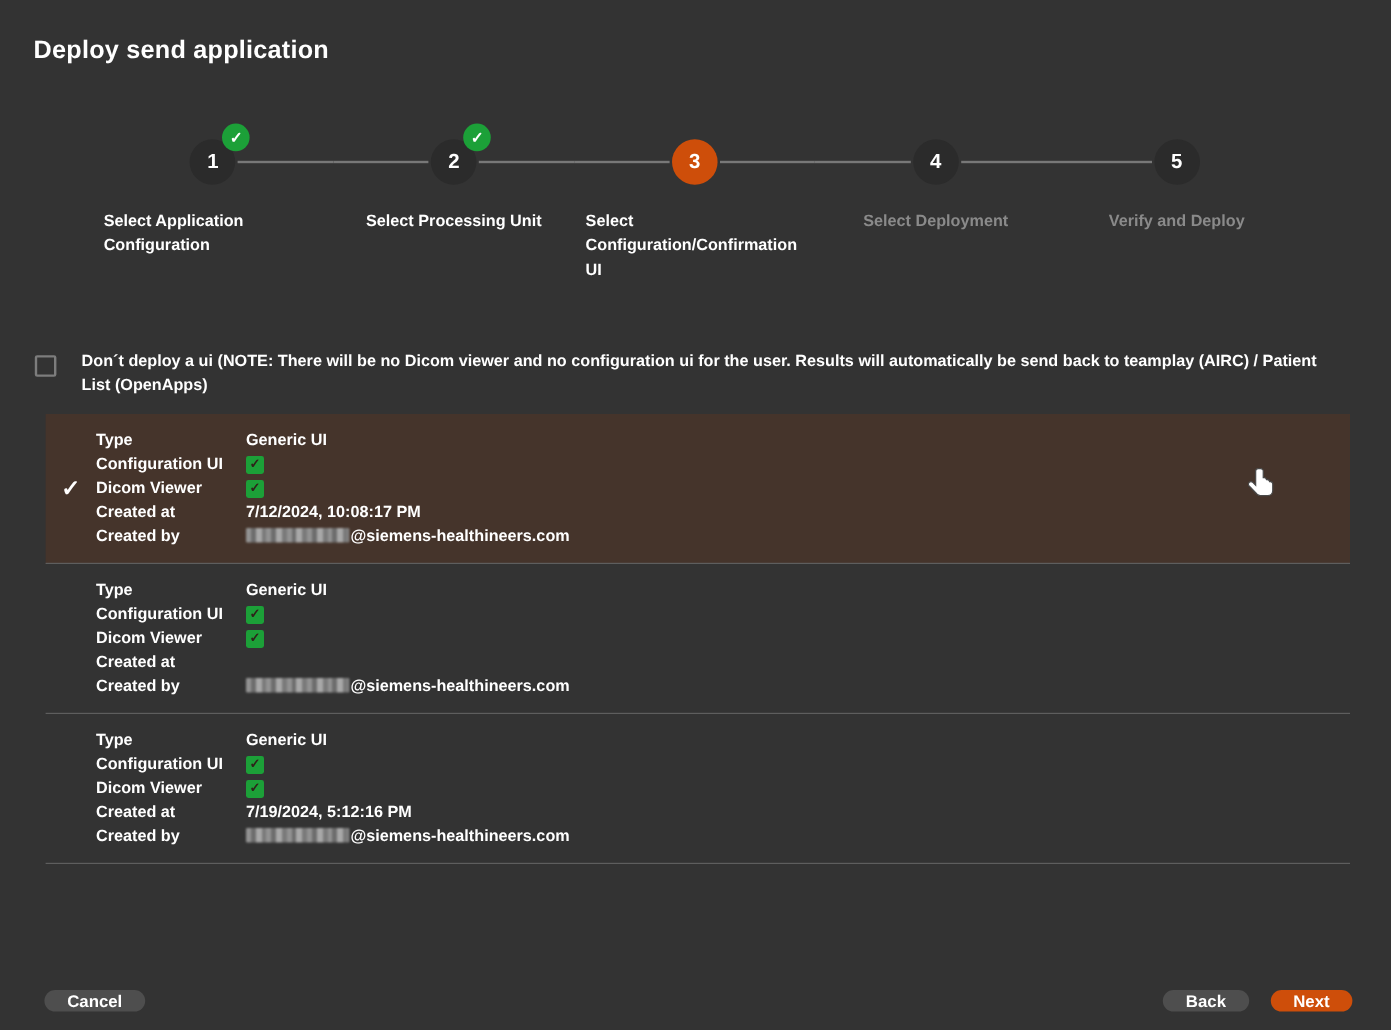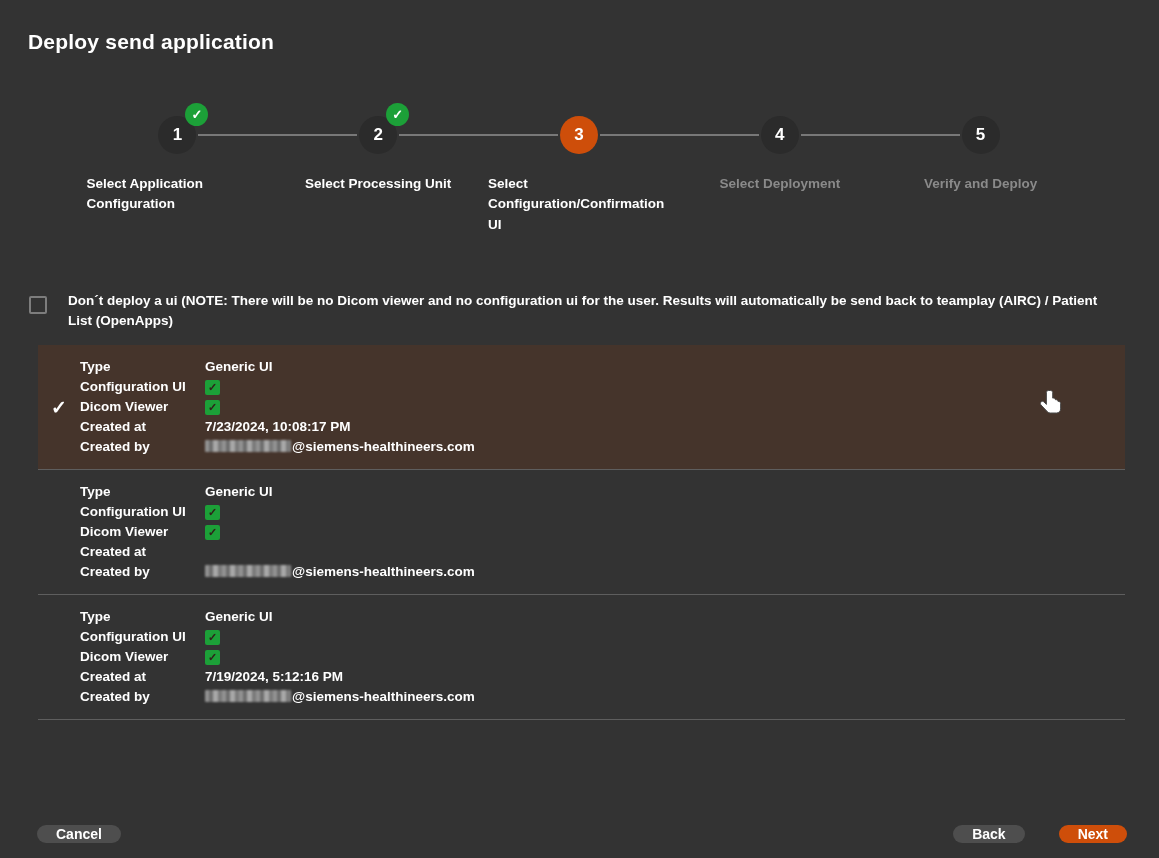--- a/index.html
+++ b/index.html
@@ -167,21 +167,21 @@
     padding: 0 19px;
     font-family: "Liberation Sans", sans-serif;
     font-size: 14px;
     font-weight: 700;
     color: #ffffff;
     cursor: pointer;
     text-align: right;
   }
   .btn-gray { background: #4e4e4e; }
   .btn-orange { background: #ce4e0a; }
-  .footer-right { display: flex; gap: 34px; }
+  .footer-right { display: flex; gap: 18px; }
   
   .cursor {
     position: absolute;
     left: 1040px;
     top: 389px;
     width: 24px;
     height: 30px;
     z-index: 50;
     pointer-events: none;
   }
@@ -235,21 +235,21 @@
     <div class="field-row">
       <span class="field-label">Configuration UI</span>
       <span class="field-value"><span class="green-check">✓</span></span>
     </div>
     <div class="field-row">
       <span class="field-label">Dicom Viewer</span>
       <span class="field-value"><span class="green-check">✓</span></span>
     </div>
     <div class="field-row">
       <span class="field-label">Created at</span>
-      <span class="field-value">7/23/2024, 10:08:17 PM</span>
+      <span class="field-value">7/12/2024, 10:08:17 PM</span>
     </div>
     <div class="field-row">
       <span class="field-label">Created by</span>
       <span class="field-value"><span class="redacted"></span><span>@siemens-healthineers.com</span></span>
     </div>
   </div>
 
   <div class="ui-item">
 
     <div class="field-row">

